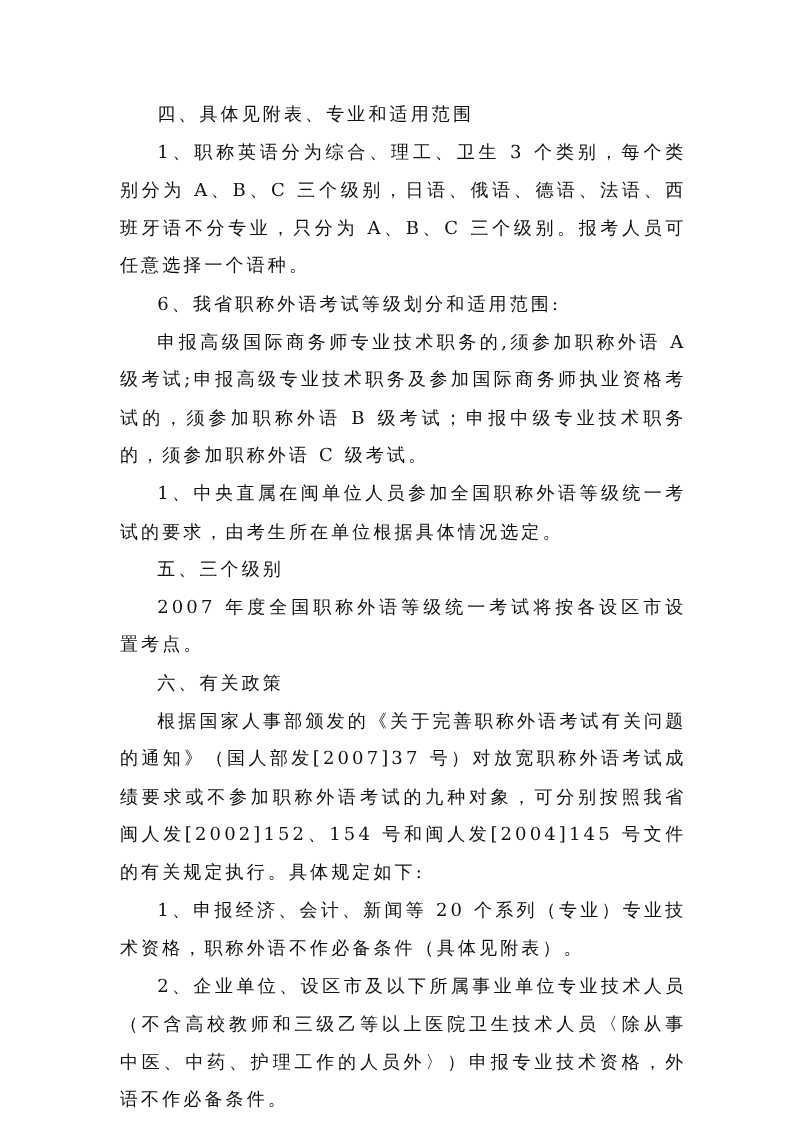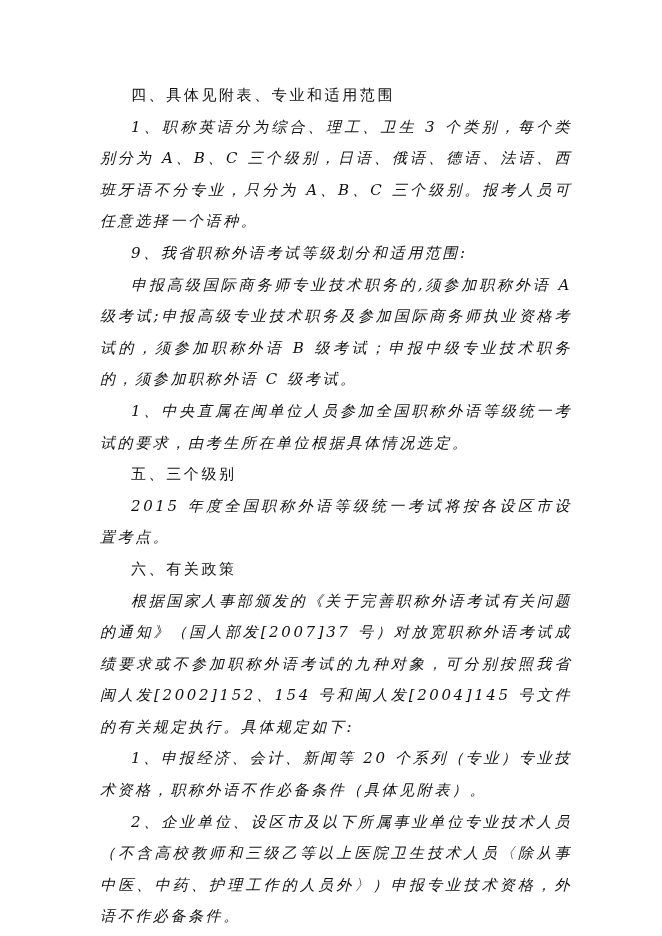--- a/index.html
+++ b/index.html
@@ -4,32 +4,32 @@
 <style>
   html, body { margin: 0; padding: 0; background: #ffffff; }
   body { width: 662px; height: 936px; overflow: hidden; position: relative; }
   .page {
     position: absolute; left: 100px; top: 80px; width: 472px;
     font-family: "DejaVu Serif", "Liberation Serif", serif;
     font-size: 15px; color: #111111;
     line-height: 31.6px;
   }
   .p { margin: 0; text-align: justify; letter-spacing: 2.6px; word-break: break-all; }
-  .indent { text-indent: 31px; font-style: italic; }
+  .indent { text-indent: 31px; }
   .heading { text-indent: 31px; }
 </style>
 </head>
 <body>
 
 <div class="page">
   <p class="p heading">四、具体见附表、专业和适用范围</p>
   <p class="p indent">1、职称英语分为综合、理工、卫生 3 个类别，每个类别分为 A、B、C 三个级别，日语、俄语、德语、法语、西班牙语不分专业，只分为 A、B、C 三个级别。报考人员可任意选择一个语种。</p>
-  <p class="p indent">9、我省职称外语考试等级划分和适用范围:</p>
+  <p class="p indent">6、我省职称外语考试等级划分和适用范围:</p>
   <p class="p indent">申报高级国际商务师专业技术职务的,须参加职称外语 A 级考试;申报高级专业技术职务及参加国际商务师执业资格考试的，须参加职称外语 B 级考试；申报中级专业技术职务的，须参加职称外语 C 级考试。</p>
   <p class="p indent">1、中央直属在闽单位人员参加全国职称外语等级统一考试的要求，由考生所在单位根据具体情况选定。</p>
   <p class="p heading">五、三个级别</p>
-  <p class="p indent">2015 年度全国职称外语等级统一考试将按各设区市设置考点。</p>
+  <p class="p indent">2007 年度全国职称外语等级统一考试将按各设区市设置考点。</p>
   <p class="p heading">六、有关政策</p>
   <p class="p indent">根据国家人事部颁发的《关于完善职称外语考试有关问题的通知》（国人部发[2007]37 号）对放宽职称外语考试成绩要求或不参加职称外语考试的九种对象，可分别按照我省闽人发[2002]152、154 号和闽人发[2004]145 号文件的有关规定执行。具体规定如下:</p>
   <p class="p indent">1、申报经济、会计、新闻等 20 个系列（专业）专业技术资格，职称外语不作必备条件（具体见附表）。</p>
   <p class="p indent">2、企业单位、设区市及以下所属事业单位专业技术人员（不含高校教师和三级乙等以上医院卫生技术人员〈除从事中医、中药、护理工作的人员外〉）申报专业技术资格，外语不作必备条件。</p>
   <p class="p indent">3、高等学校教师，省属事业单位（不含工作地点在设区市及以下的省直垂直管理单位）的自然科研人员、工程技术人员、农业技术</p>
 </div>
 
 </body></html>

